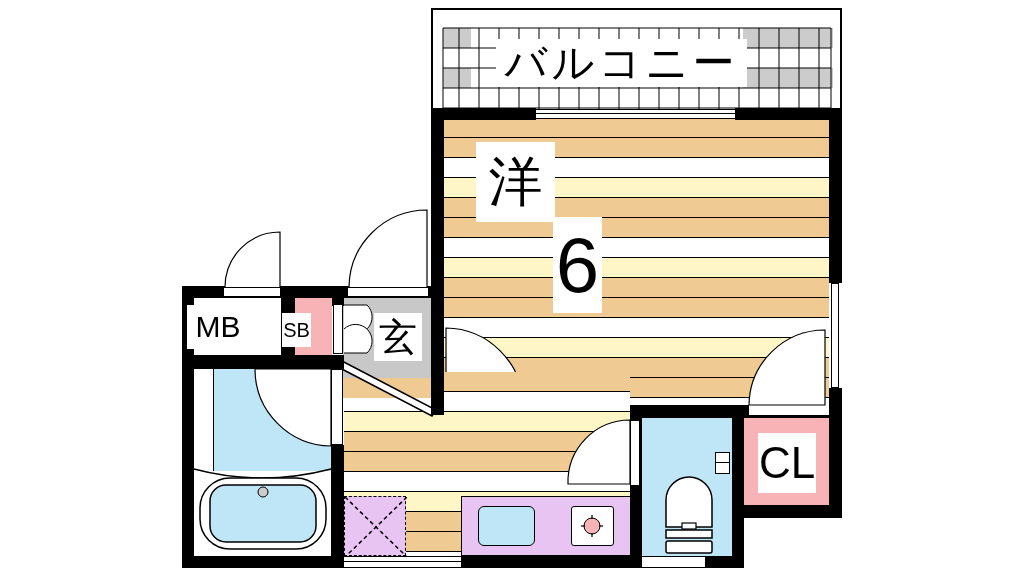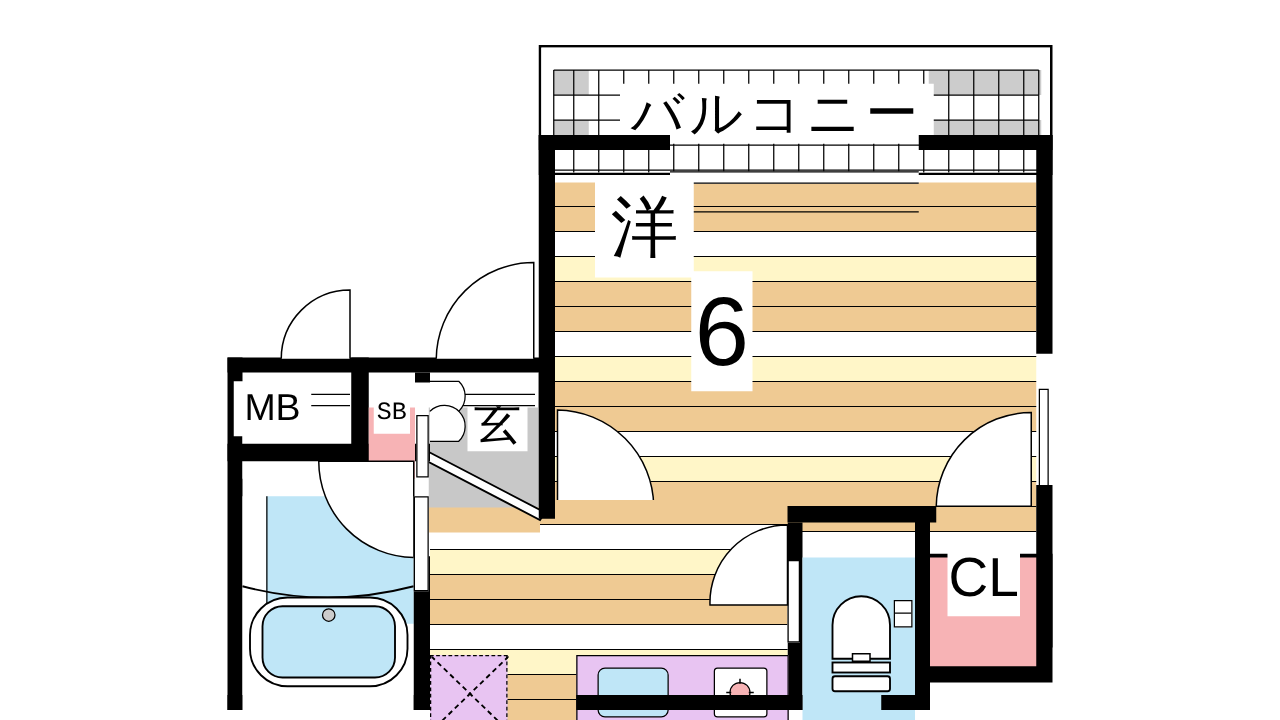--- a/index.html
+++ b/index.html
@@ -1,17 +1,17 @@
 <!DOCTYPE html>
 <html><head>
 <meta charset="utf-8">
 <style>
   html,body{margin:0;padding:0;background:#fff;}
   body{width:1024px;height:576px;position:relative;overflow:hidden;font-family:"Liberation Sans","DejaVu Sans",sans-serif;}
-  .abs{position:absolute;margin-top:28px;}
+  .abs{position:absolute;}
   .wall{position:absolute;background:#000;}
   .lbl{position:absolute;background:#fff;color:#000;display:flex;align-items:center;justify-content:center;}
   svg{position:absolute;left:0;top:0;}
 </style>
 </head>
 <body>
 
 <div class="abs" style="left:431px;top:8px;width:411px;height:104px;border:2px solid #000;box-sizing:border-box;background:#fff;">
   <svg width="411" height="104">
     <defs>
@@ -120,21 +120,21 @@
 
 <div class="wall" style="left:182px;top:286px;width:12px;height:282px;"></div>
 <div class="wall" style="left:182px;top:556px;width:163px;height:12px;"></div>
 
 <div class="abs" style="left:194px;top:298px;width:88px;height:57px;background:#fff;"></div>
 <div class="lbl" style="left:187px;top:305px;width:62px;height:44px;font-size:30px;">MB</div>
 <div class="wall" style="left:281px;top:286px;width:14px;height:84px;"></div>
 <div class="wall" style="left:182px;top:355px;width:162px;height:14px;"></div>
 
 <div class="abs" style="left:295px;top:298px;width:37px;height:57px;background:#f7b3b5;"></div>
-<div class="lbl" style="left:299px;top:313px;width:29px;height:34px;font-size:20px;font-family:Liberation Mono, monospace;">SB</div>
+<div class="lbl" style="left:282px;top:313px;width:29px;height:34px;font-size:20px;">SB</div>
 <div class="wall" style="left:332px;top:298px;width:12px;height:8px;"></div>
 <div class="abs" style="left:333px;top:304px;width:10px;height:50px;background:#fff;border:1px solid #000;box-sizing:border-box;"></div>
 <svg width="1024" height="576" style="pointer-events:none;">
   <path d="M344,305 L367,305 A13,13 0 0 1 344,329" fill="#fff" stroke="#000" stroke-width="1"></path>
   <path d="M344,329 A13,13 0 0 1 367,353 L344,353" fill="#fff" stroke="#000" stroke-width="1"></path>
 </svg>
 <div class="wall" style="left:431px;top:298px;width:13px;height:117px;"></div>
 
 <div class="abs" style="left:194px;top:369px;width:137px;height:187px;background:#fff;"></div>
 <div class="abs" style="left:213px;top:369px;width:118px;height:102px;background:#bfe6f7;border-left:1px solid #000;box-sizing:border-box;"></div>

